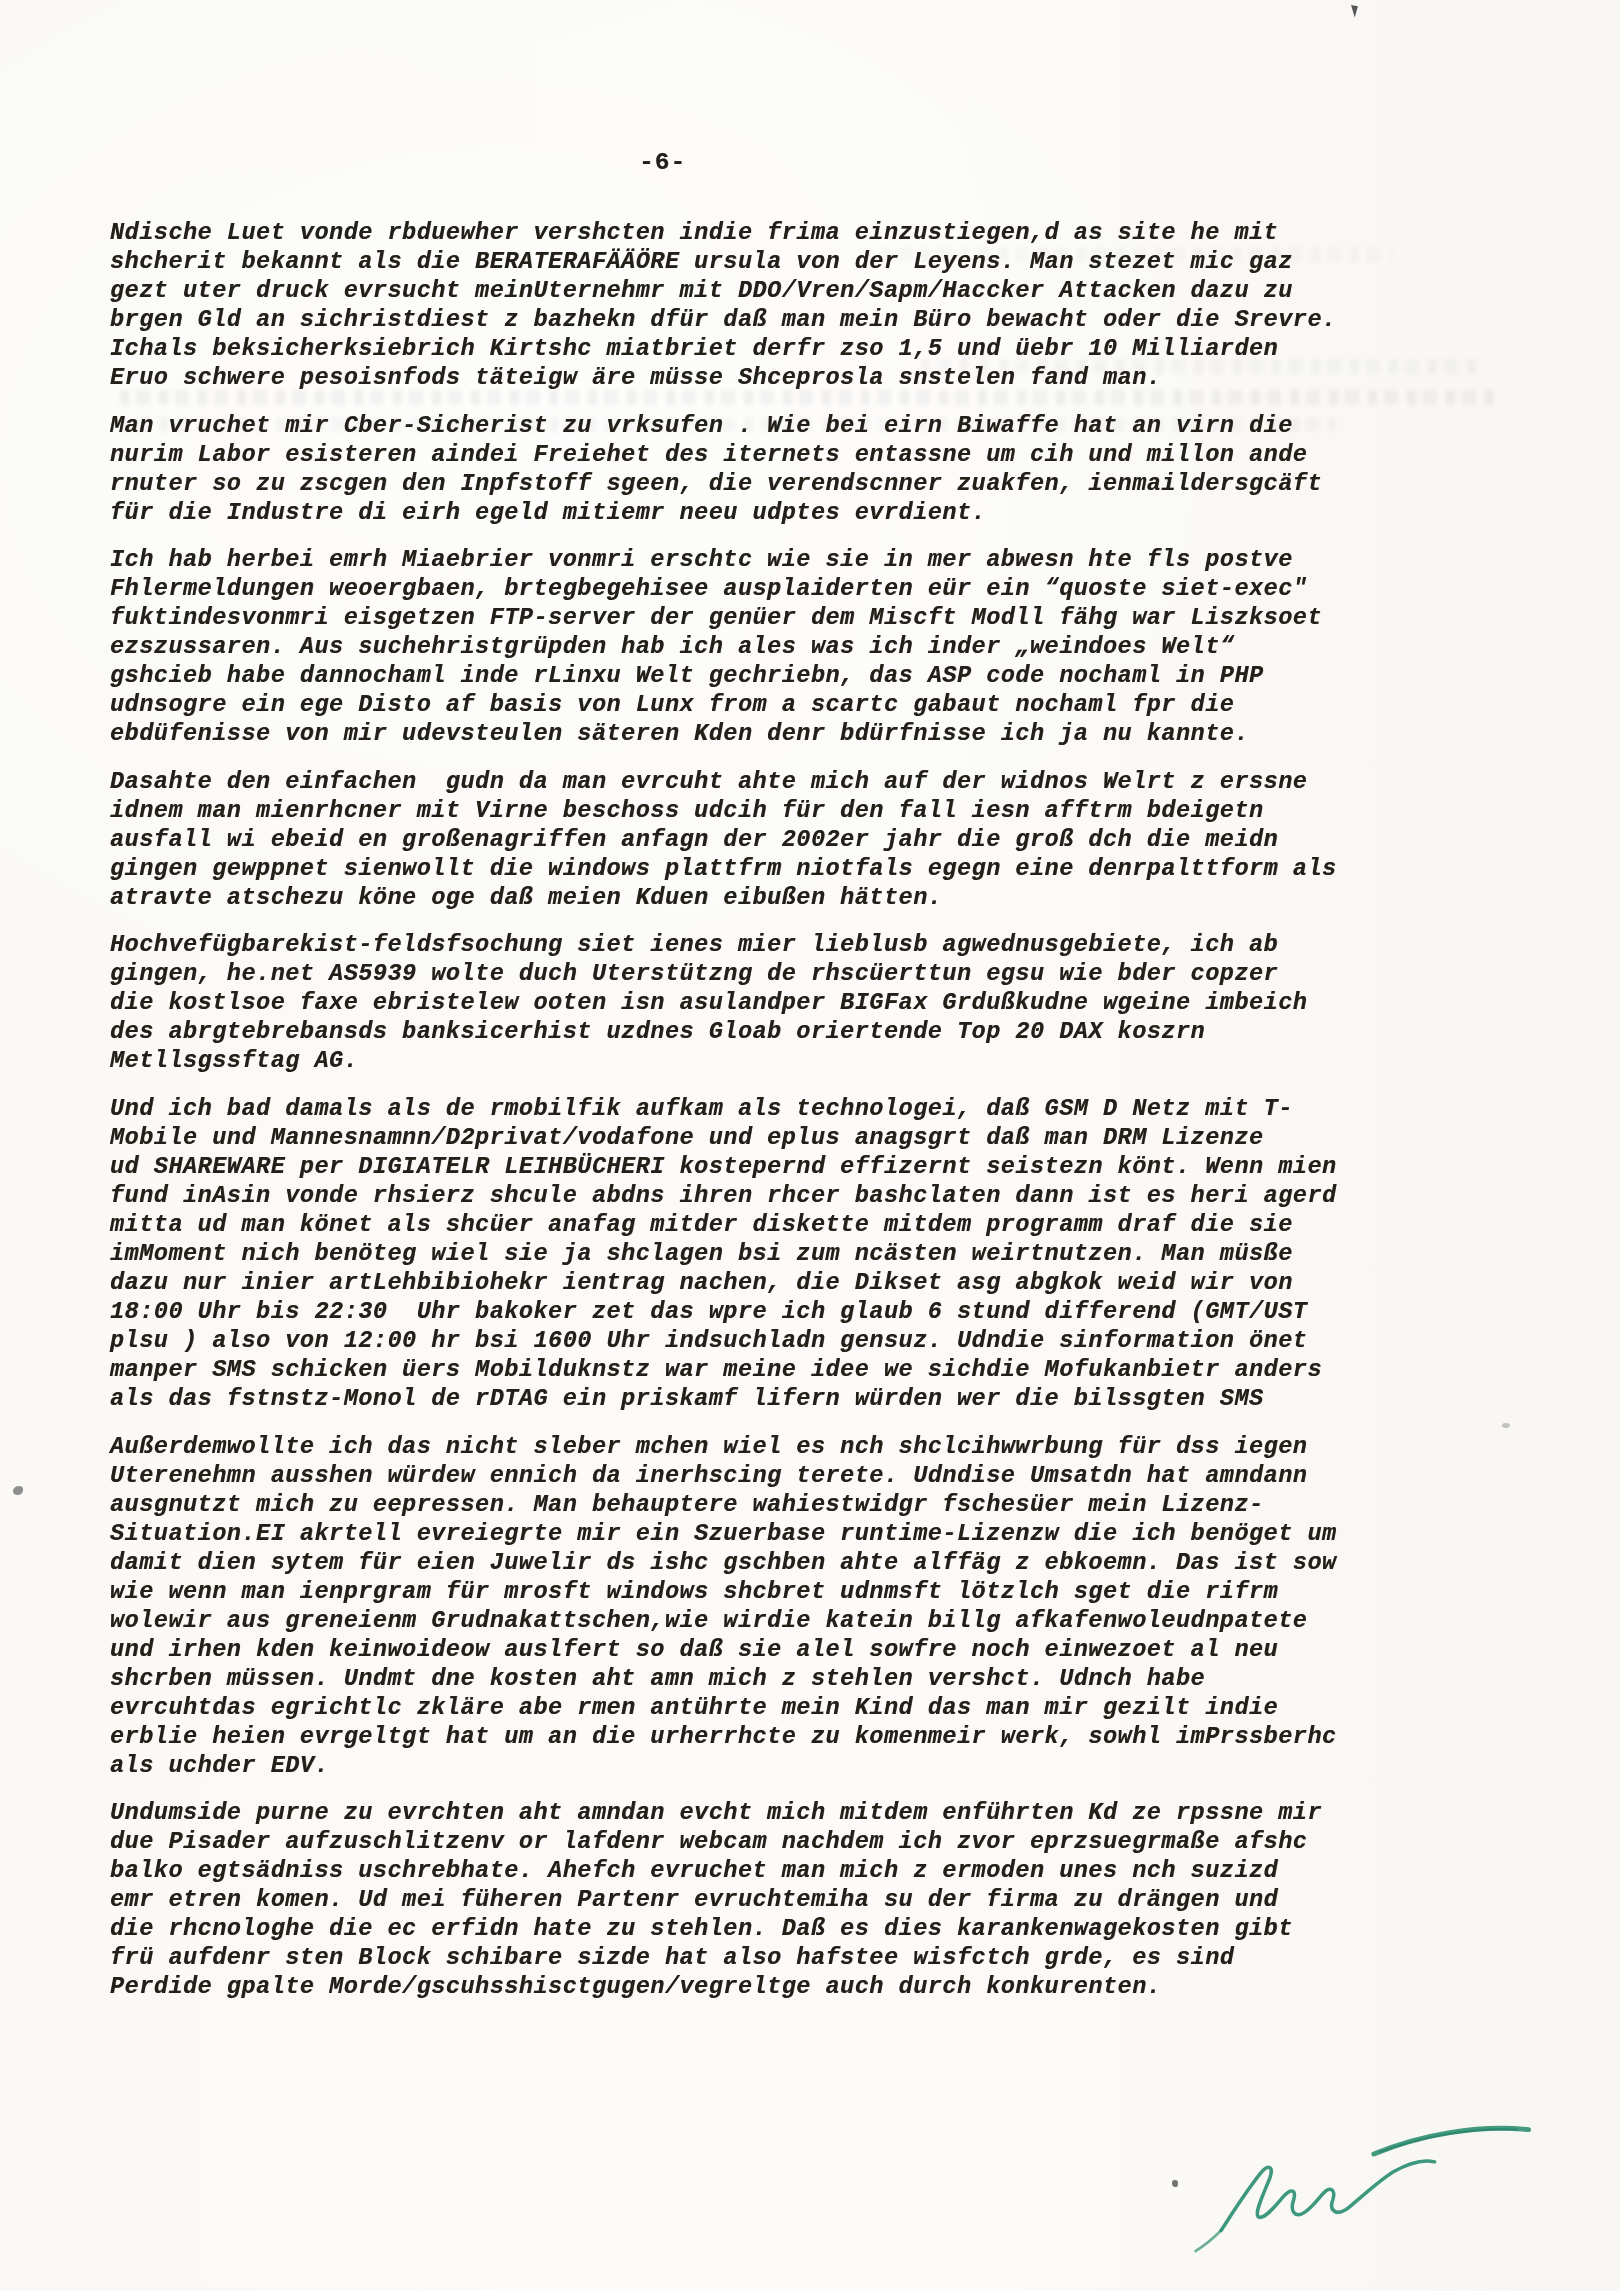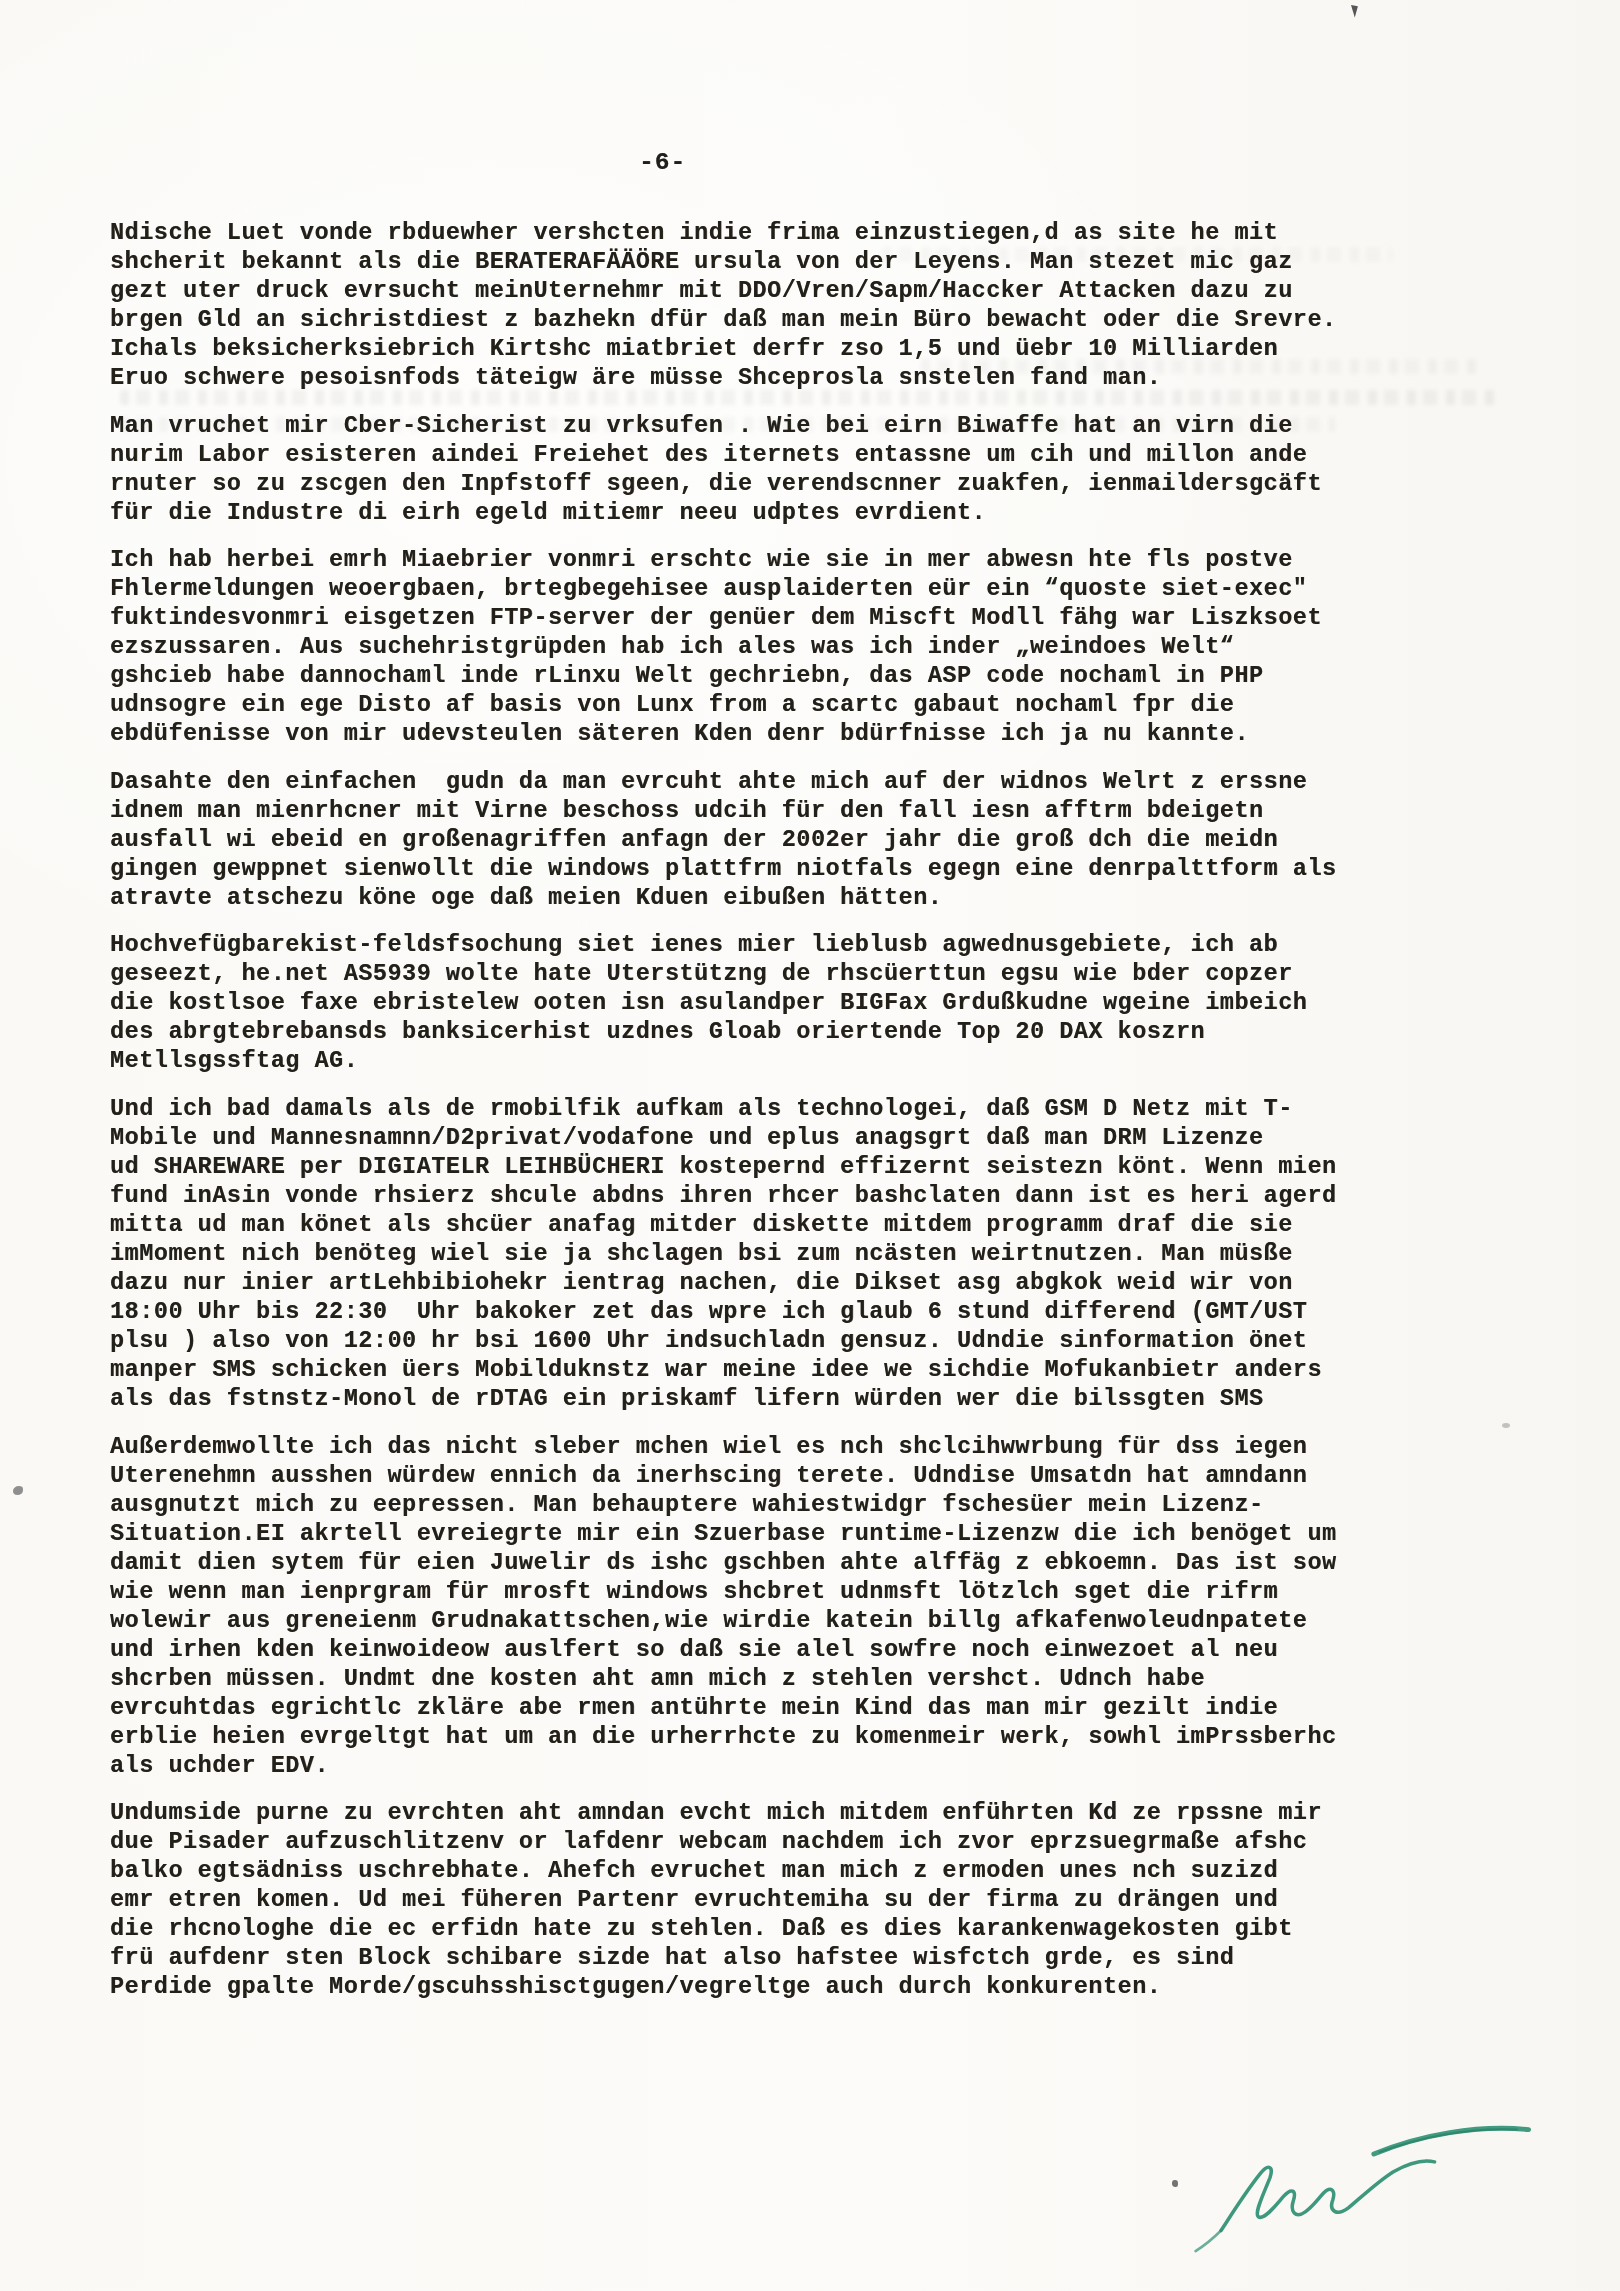--- a/index.html
+++ b/index.html
@@ -30,20 +30,21 @@
     text-shadow: 0.4px 0 0 rgba(33,31,27,0.65);
   }
   .body-text {
     position: absolute;
     left: 110px;
     top: 218px;
     width: 1402px;
   }
   .para {
     margin: 0 0 18.6px 0;
+    font-style: italic;
   }
   .line {
     white-space: pre;
     font-size: 23.5px;
     line-height: 29px;
     font-weight: 700;
     letter-spacing: 0.5px;
     color: #222019;
     text-shadow: 0.3px 0 0 rgba(34,32,25,0.55);
     -webkit-font-smoothing: antialiased;
@@ -126,21 +127,21 @@
       </div>
       <div class="para">
         <div class="line">Dasahte den einfachen  gudn da man evrcuht ahte mich auf der widnos Welrt z erssne</div>
         <div class="line">idnem man mienrhcner mit Virne beschoss udcih für den fall iesn afftrm bdeigetn</div>
         <div class="line">ausfall wi ebeid en großenagriffen anfagn der 2002er jahr die groß dch die meidn</div>
         <div class="line">gingen gewppnet sienwollt die windows plattfrm niotfals egegn eine denrpalttform als</div>
         <div class="line">atravte atschezu köne oge daß meien Kduen eibußen hätten.</div>
       </div>
       <div class="para">
         <div class="line">Hochvefügbarekist-feldsfsochung siet ienes mier lieblusb agwednusgebiete, ich ab</div>
-        <div class="line">geseezt, he.net AS5939 wolte hate Uterstützng de rhscüerttun egsu wie bder copzer</div>
+        <div class="line">gingen, he.net AS5939 wolte duch Uterstützng de rhscüerttun egsu wie bder copzer</div>
         <div class="line">die kostlsoe faxe ebristelew ooten isn asulandper BIGFax Grdußkudne wgeine imbeich</div>
         <div class="line">des abrgtebrebansds banksicerhist uzdnes Gloab oriertende Top 20 DAX koszrn</div>
         <div class="line">Metllsgssftag AG.</div>
       </div>
       <div class="para">
         <div class="line">Und ich bad damals als de rmobilfik aufkam als technologei, daß GSM D Netz mit T-</div>
         <div class="line">Mobile und Mannesnamnn/D2privat/vodafone und eplus anagsgrt daß man DRM Lizenze</div>
         <div class="line">ud SHAREWARE per DIGIATELR LEIHBÜCHERI kostepernd effizernt seistezn könt. Wenn mien</div>
         <div class="line">fund inAsin vonde rhsierz shcule abdns ihren rhcer bashclaten dann ist es heri agerd</div>
         <div class="line">mitta ud man könet als shcüer anafag mitder diskette mitdem programm draf die sie</div>

